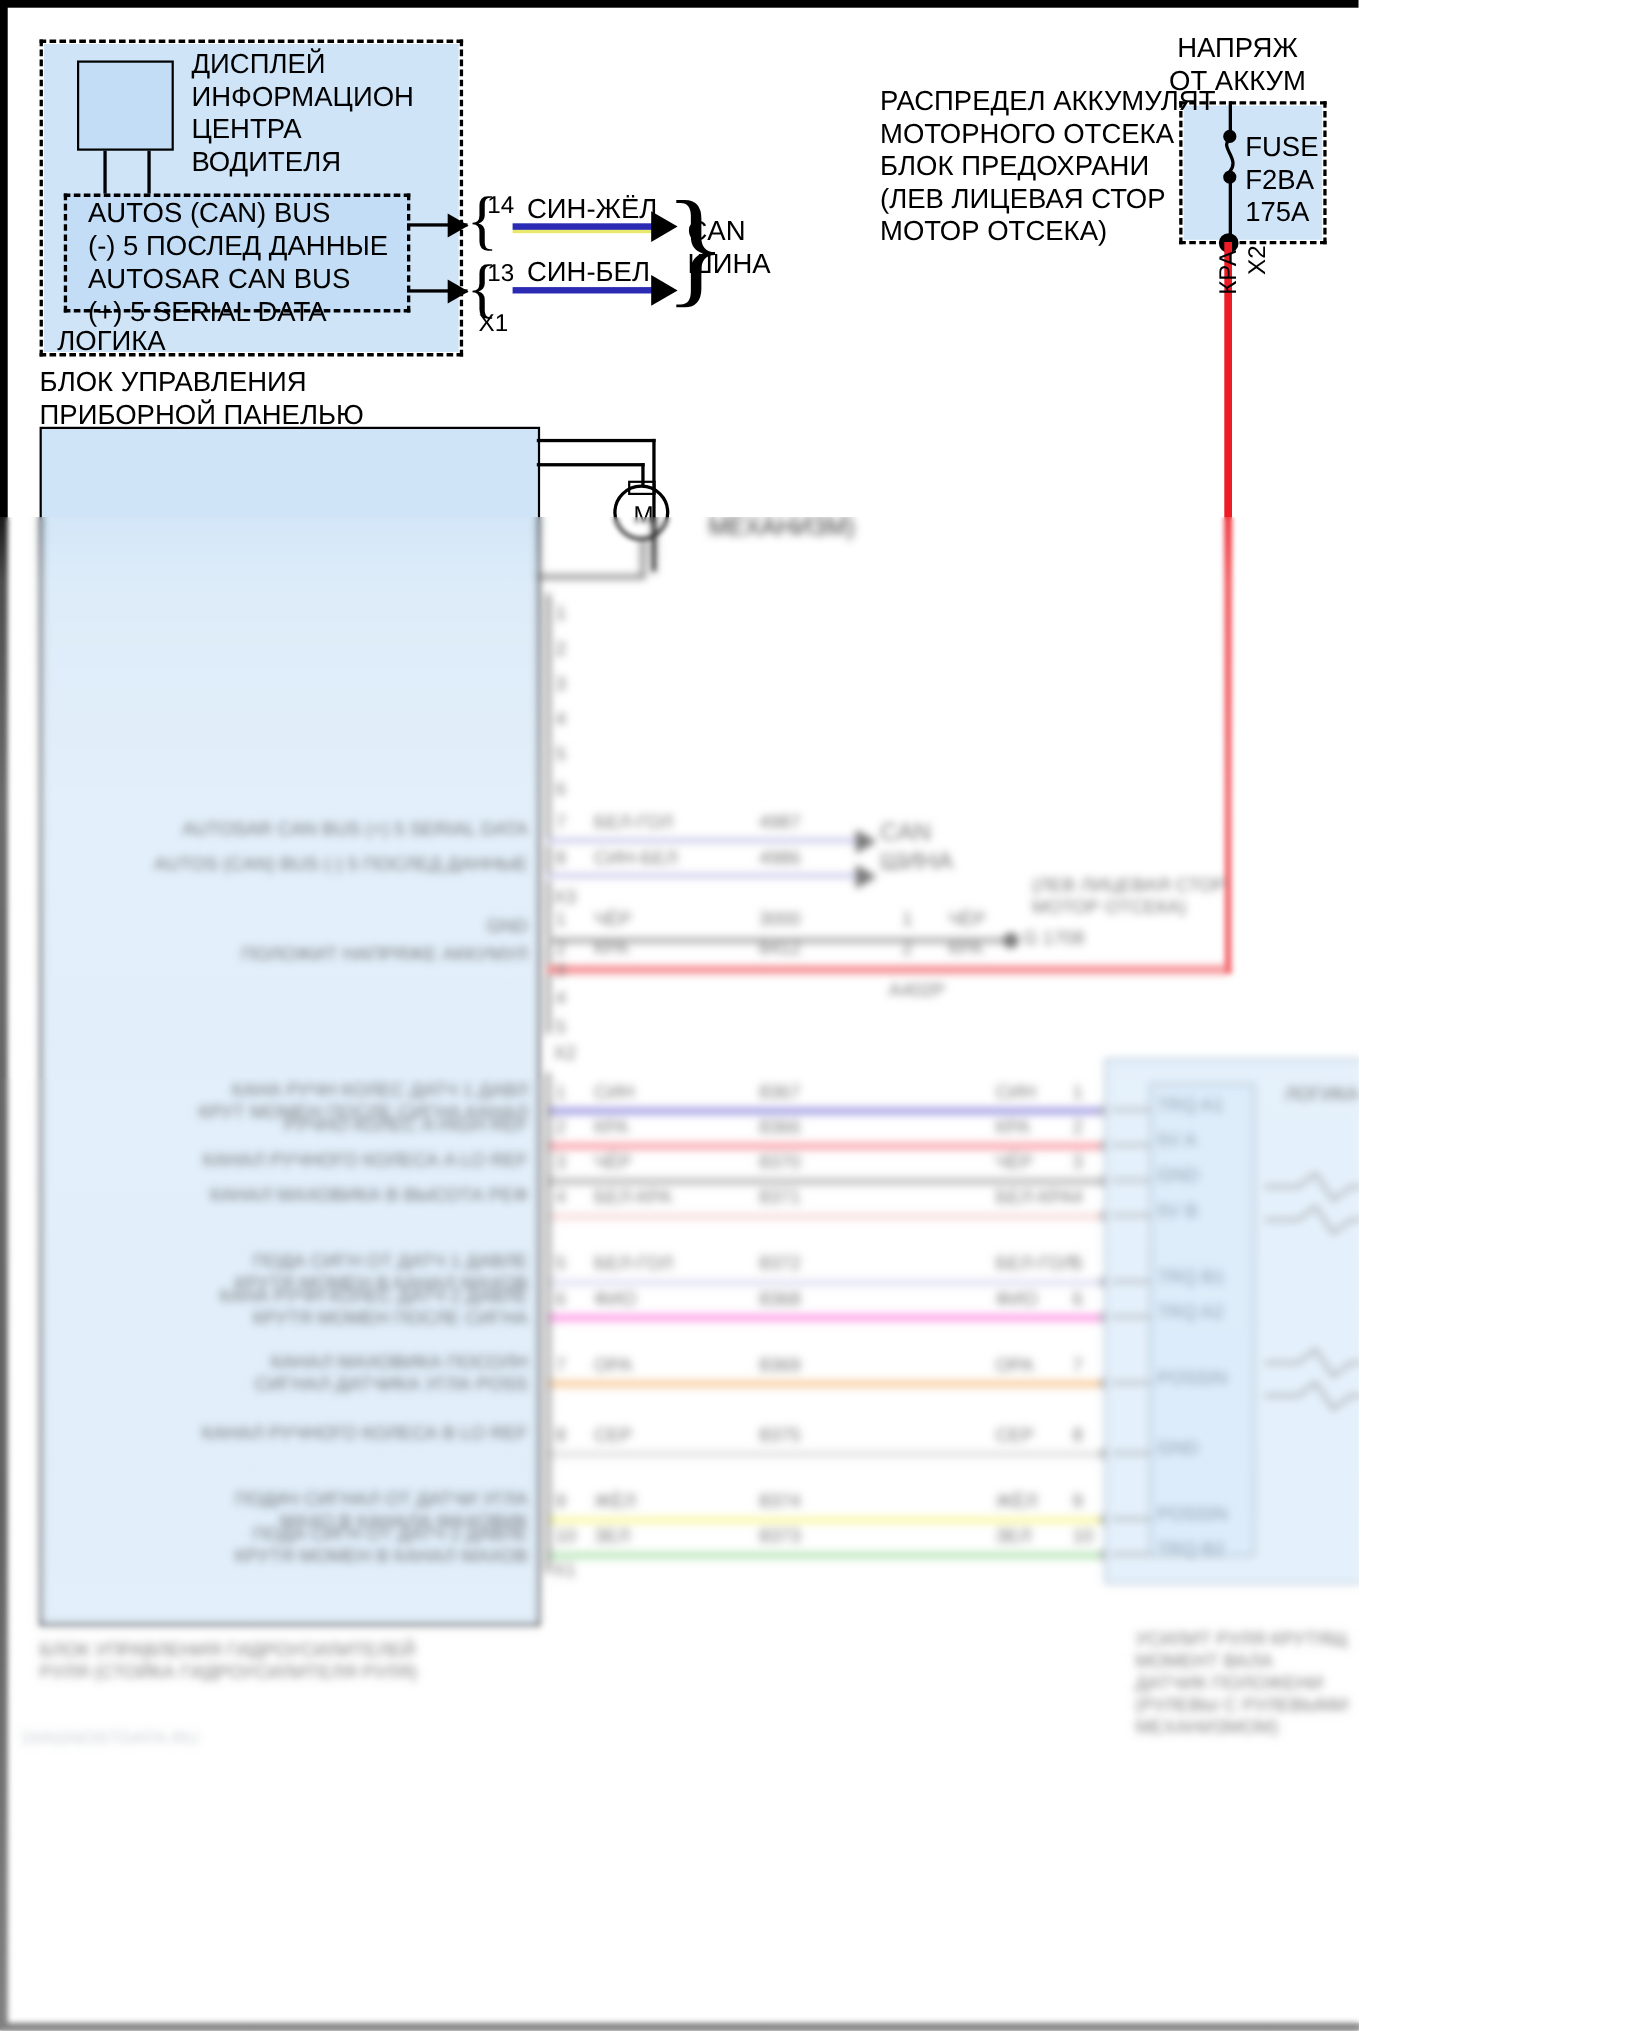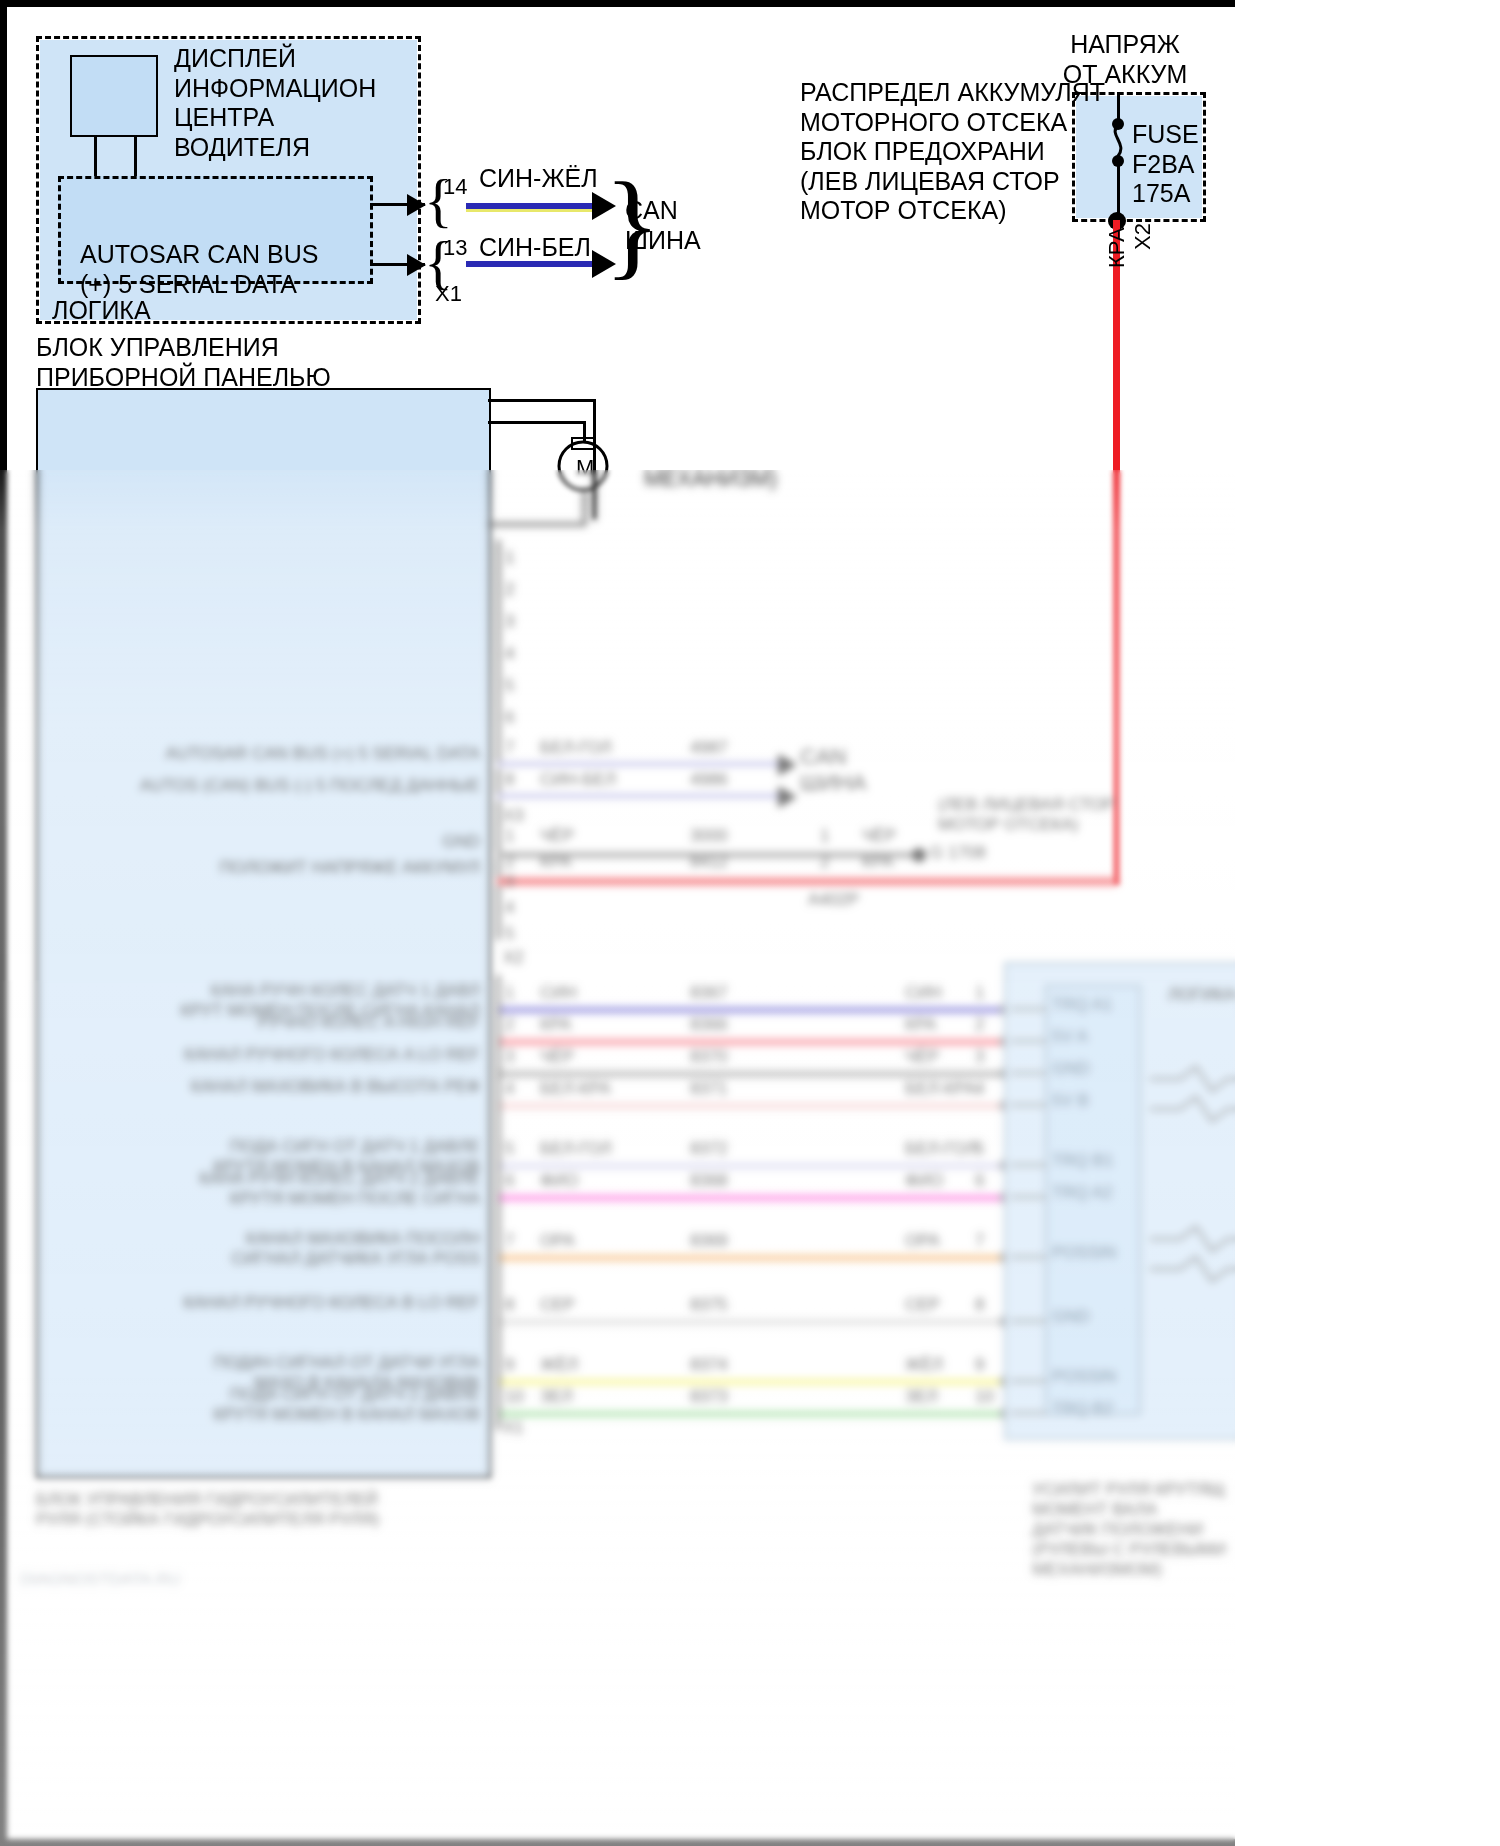--- a/index.html
+++ b/index.html
@@ -60,36 +60,38 @@
   <div class="blk solid" style="left:70px;top:55px;width:88px;height:82px;background:#c2ddf5;"></div>
   <div class="txt ttl" style="left:174px;top:44px;">ДИСПЛЕЙ
 ИНФОРМАЦИОН
 ЦЕНТРА
 ВОДИТЕЛЯ</div>
 
   <div class="vline" style="left:94px;top:137px;height:40px;"></div>
   <div class="vline" style="left:134px;top:137px;height:40px;"></div>
 
   <div class="blk" style="left:58px;top:176px;width:315px;height:108px;border:3px dashed #000;background:#c2ddf5;"></div>
+  <div class="txt ttl r" style="left:80px;top:180px;width:290px;">AUTOS (CAN) BUS
+(-) 5 ПОСЛЕД ДАННЫЕ</div>
   <div class="txt ttl r" style="left:80px;top:240px;width:290px;">AUTOSAR CAN BUS
 (+) 5 SERIAL DATA</div>
   <div class="txt ttl" style="left:52px;top:296px;">ЛОГИКА</div>
 
   <div class="hline" style="left:370px;top:203px;width:55px;"></div>
   <div class="arrowS" style="left:407px;top:194px;"></div>
   <div class="hline" style="left:370px;top:263px;width:55px;"></div>
   <div class="arrowS" style="left:407px;top:254px;"></div>
 
   <div class="brace" style="left:424px;top:176px;">{</div>
   <div class="brace" style="left:424px;top:238px;">{</div>
   <div class="txt sm" style="left:443px;top:174px;">14</div>
   <div class="txt sm" style="left:443px;top:235px;">13</div>
   <div class="txt sm" style="left:435px;top:281px;">X1</div>
 
-  <div class="txt ttl" style="left:479px;top:164px;">СИН-ЖЁЛ</div>
+  <div class="txt ttl" style="left:479px;top:176px;">СИН-ЖЁЛ</div>
   <div class="wire" style="left:466px;top:203px;width:130px;background:#2a2ab4;"></div>
   <div class="wire" style="left:466px;top:209px;width:130px;height:3px;background:#e8e86a;"></div>
   <div class="arrow" style="left:592px;top:192px;"></div>
 
   <div class="txt ttl" style="left:479px;top:233px;">СИН-БЕЛ</div>
   <div class="wire" style="left:466px;top:261px;width:130px;background:#2a2ab4;"></div>
   <div class="wire" style="left:466px;top:267px;width:130px;height:3px;background:#ffffff;"></div>
   <div class="arrow" style="left:592px;top:250px;"></div>
 
   <div class="brace" style="left:604px;top:178px;font-size:118px;">}</div>

